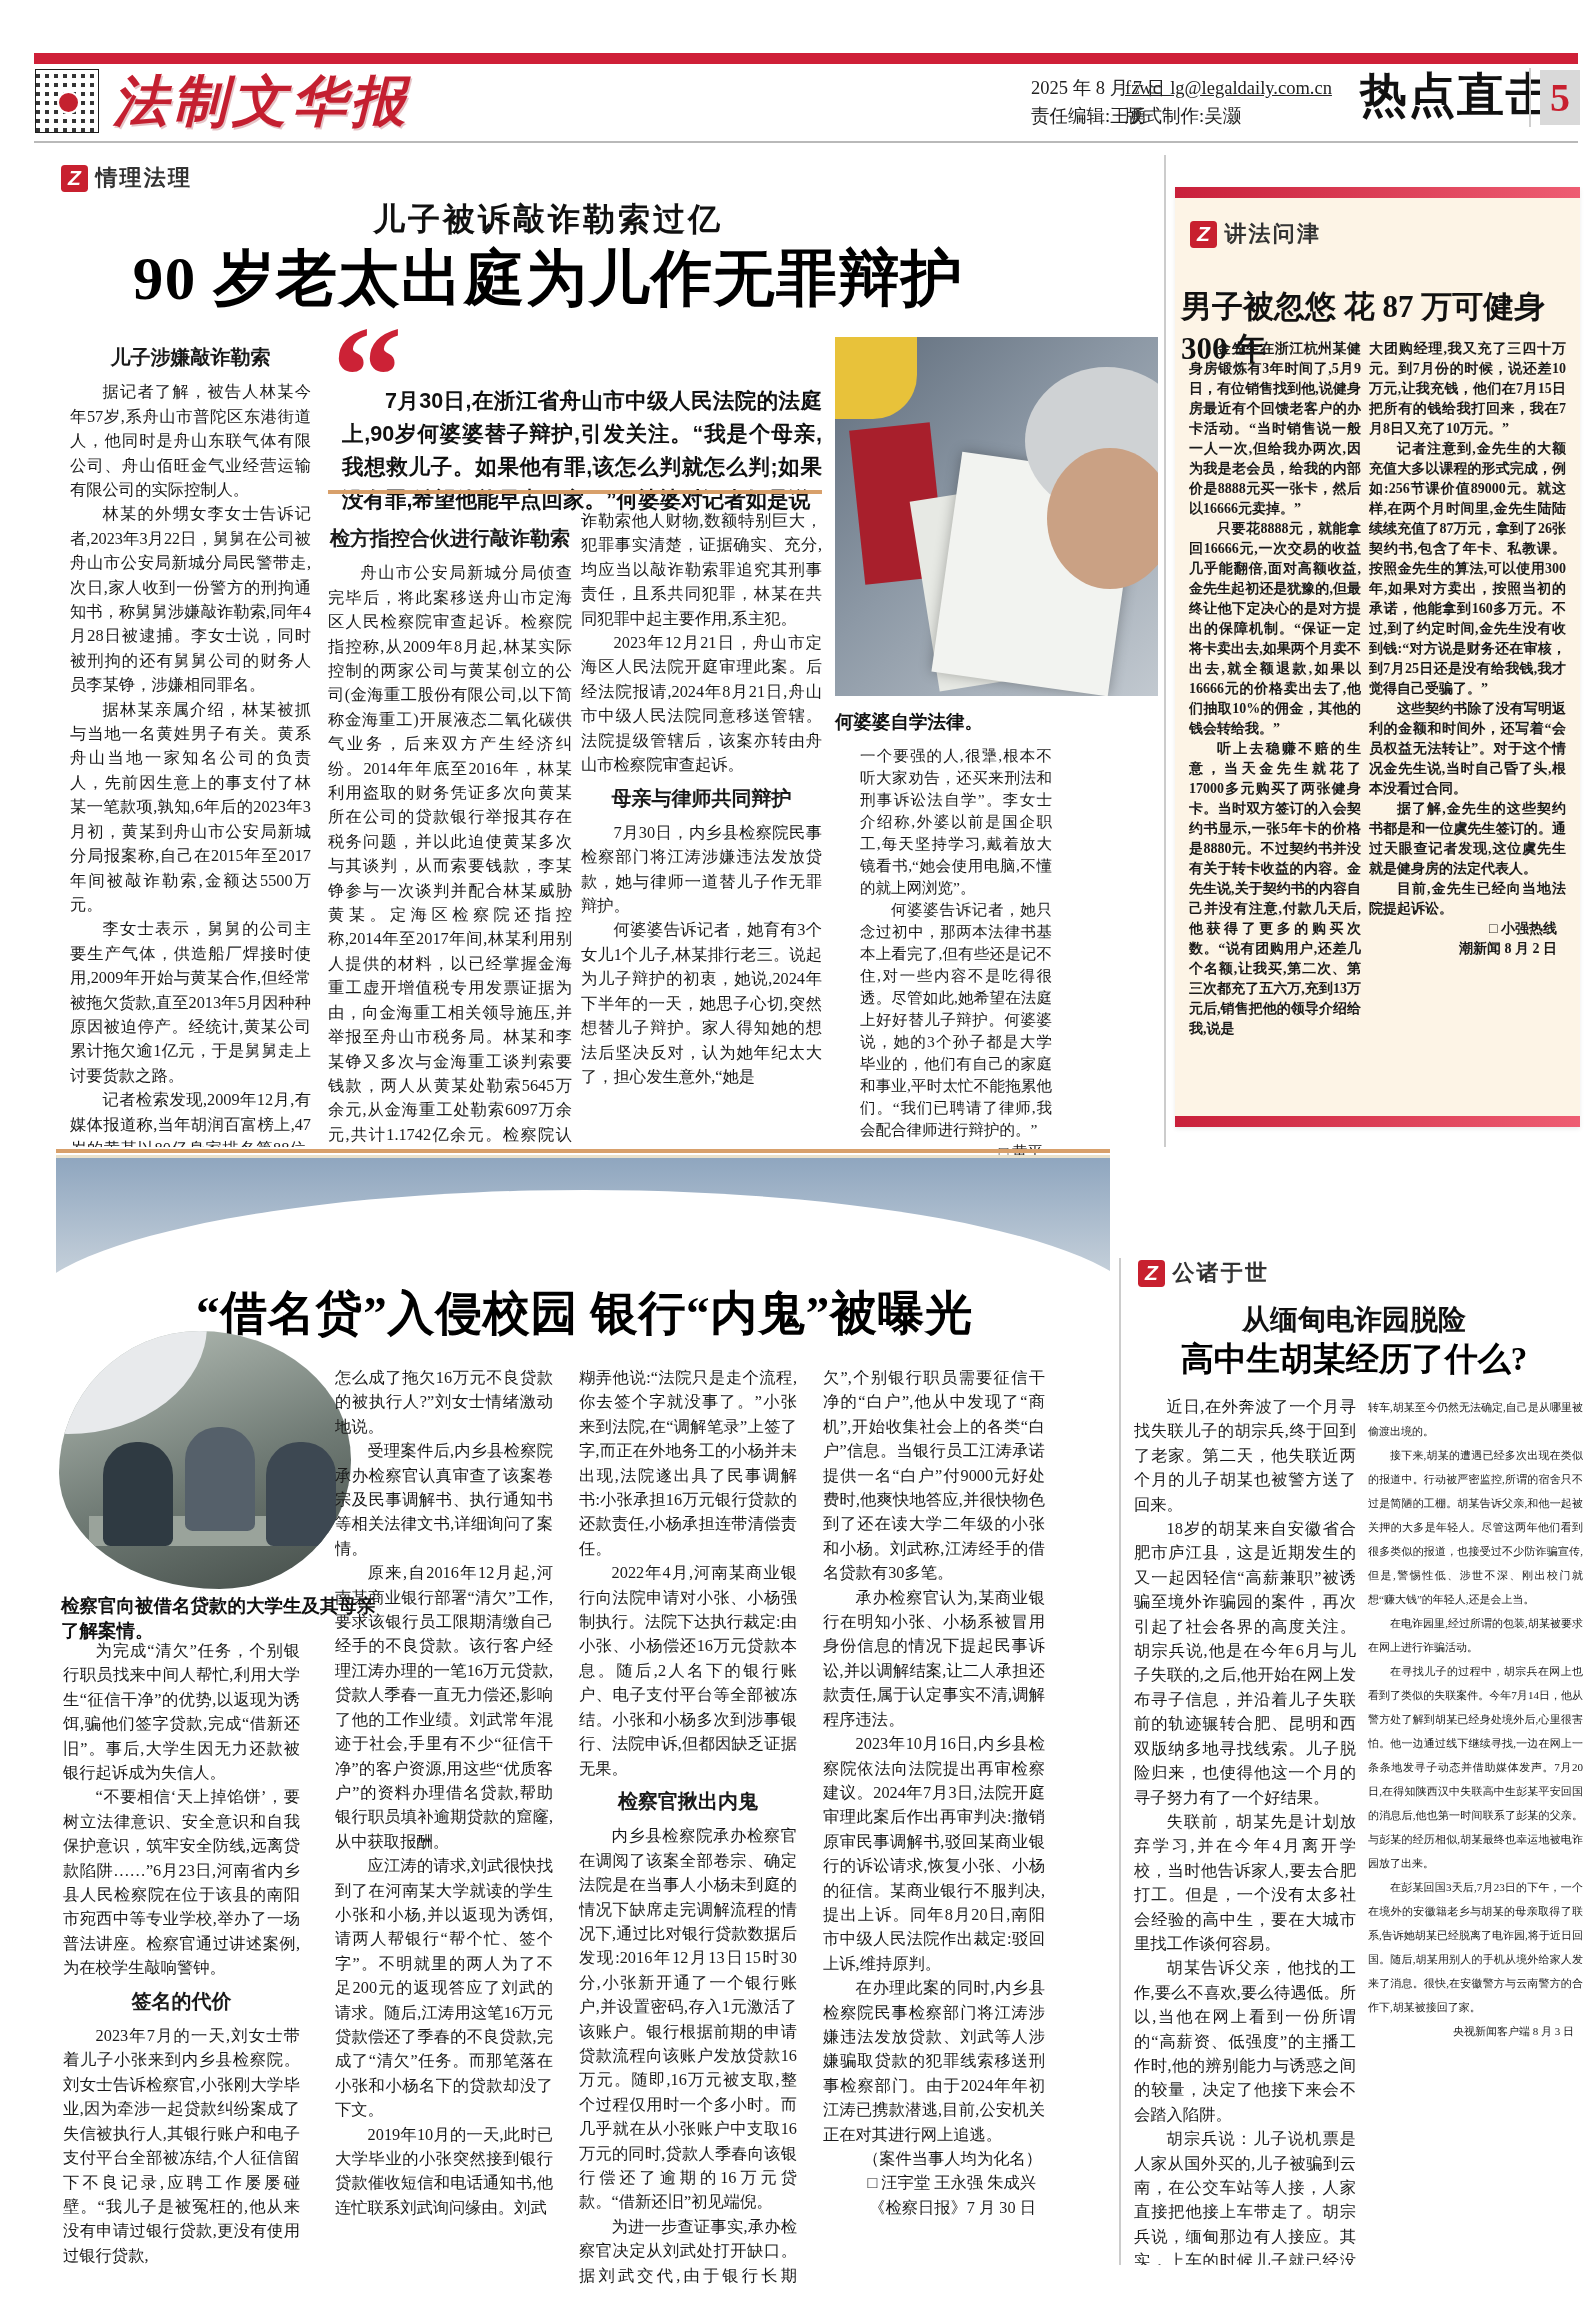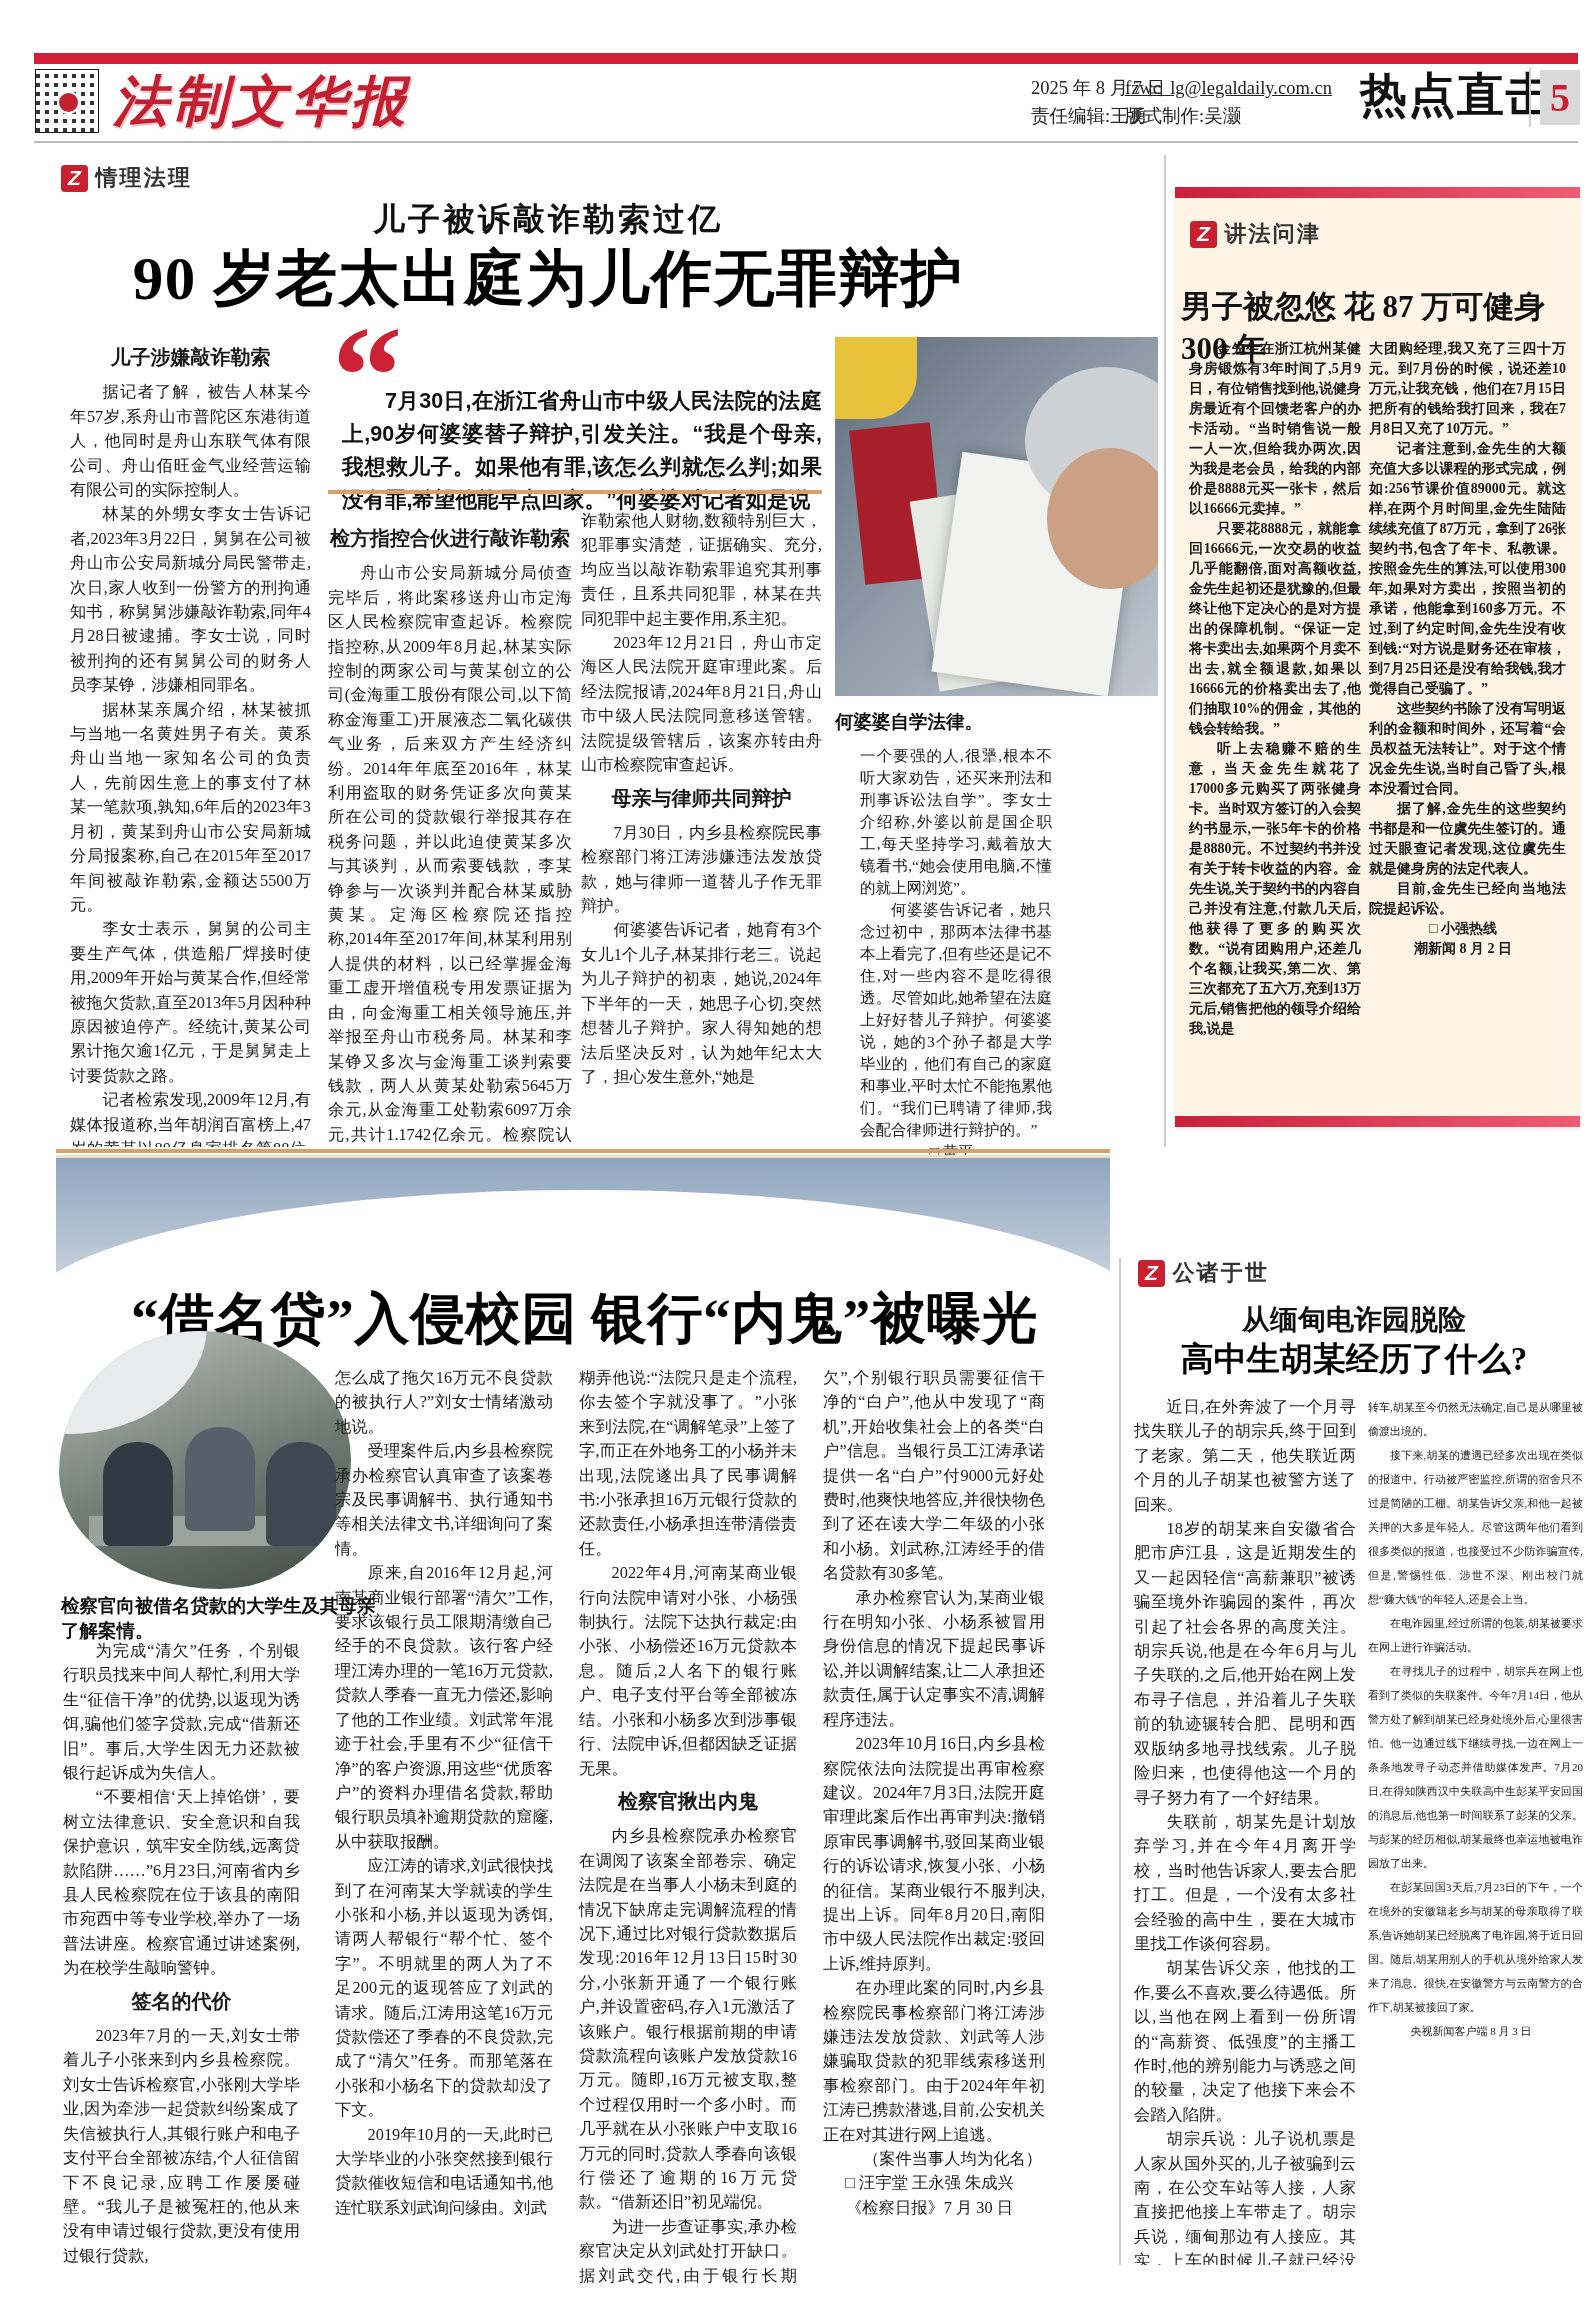--- a/index.html
+++ b/index.html
@@ -29,30 +29,30 @@
   
   .seclabel{display:flex;align-items:center;gap:7.4px;}
   .zbadge{width:27px;height:27px;background:#c8202f;border-radius:3.7px;color:#fff;
       display:flex;align-items:center;justify-content:center;
       font:italic bold 21px "Liberation Sans",sans-serif;}
   .seclabel .txt{font:bold 22px "Liberation Sans","DejaVu Sans",sans-serif;color:#333;letter-spacing:2.2px;}
   
   .kicker{font-size:32px;font-weight:600;text-align:center;letter-spacing:3px;color:#111;}
   .head1{font-size:61px;font-weight:900;text-align:center;letter-spacing:1.5px;color:#000;}
   .head2{font-size:31px;font-weight:900;text-align:left;color:#111;}
-  .head3{font-size:55px;font-weight:900;text-align:center;color:#000;letter-spacing:0.7px;}
+  .head3{font-size:47px;font-weight:900;text-align:center;color:#000;letter-spacing:0.7px;}
   .kicker2{font-size:28px;font-weight:800;text-align:center;color:#111;}
   .head4{font-size:33px;font-weight:900;text-align:center;color:#000;}
   
   .col{overflow:hidden;font-size:16.3px;line-height:24.4px;}
   .col .p{text-align:justify;margin:0;}
   .col .ind{text-indent:2em;}
   .col .sub{font:bold 20px "Liberation Sans","DejaVu Sans",sans-serif;
             text-align:center;margin:7.4px 0 9px;}
-  .col .by,.col .src{text-align:center;padding-right:9px;}
+  .col .by,.col .src{text-align:right;padding-right:9px;}
   .col .note{text-align:right;padding-right:3px;}
   .small .col,.colsm{font-size:14px;line-height:20px;font-weight:bold;}
   
   .qmark{font-size:141px;line-height:89px;color:#cc2236;font-weight:bold;}
   .lede{font-family:"Liberation Sans","DejaVu Sans",sans-serif;font-weight:bold;
         font-size:21.5px;line-height:33px;text-align:justify;text-indent:2em;color:#111;}
   .rule-tan{background:#d8a06b;height:3.7px;}
   
   .photo1{left:835px;top:337px;width:323px;height:359px;overflow:hidden;
       background:linear-gradient(135deg,#5f6c7b 0%,#8d99a6 45%,#c2c9d0 100%);}

